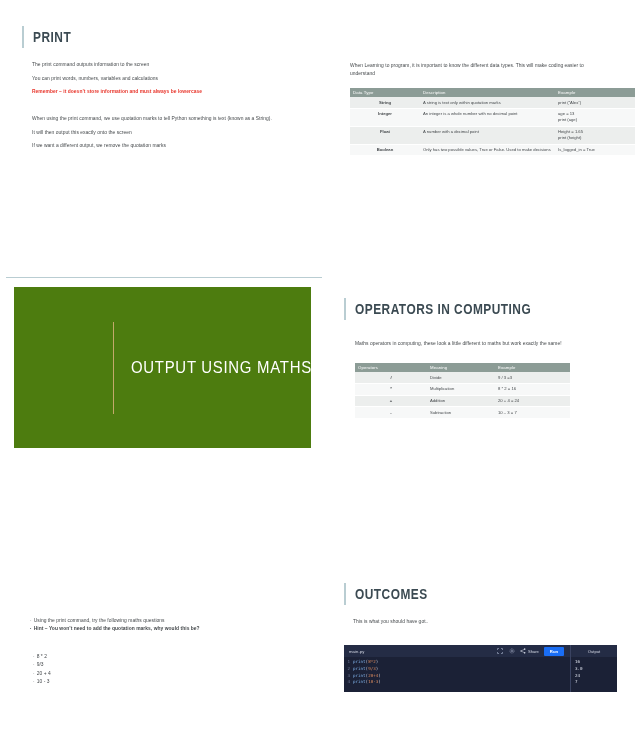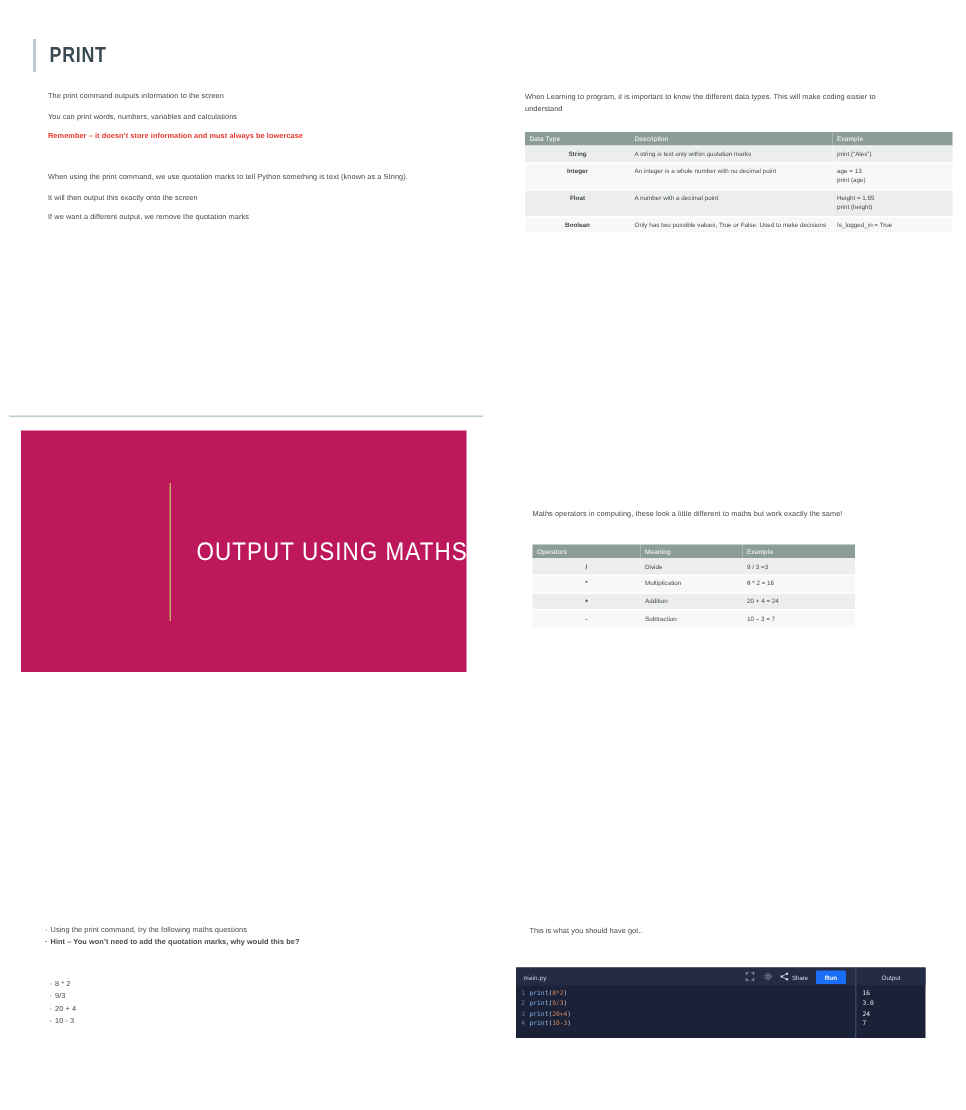--- a/index.html
+++ b/index.html
@@ -93,21 +93,21 @@
 
   
   .divider {
     position: absolute;
     height: 1px;
     background: #b9cdd2;
   }
 
   
   .blue-slide {
-    background: #be185d;
+    background: #4d7c0f;
     display: flex;
     align-items: center;
     text-align: right;
   }
   .blue-accent {
     width: 1px;
     background: #c3a96a;
     height: 92px;
     margin-left: 99px;
     flex: 0 0 auto;
@@ -315,20 +315,24 @@
 
   <div class="divider" style="left:6px; top:277px; width:316px;"></div>
 
   <div class="slide blue-slide" style="left:14px; top:287px; width:297px; height:161px;">
     <div class="blue-accent"></div>
     <div class="blue-title">OUTPUT USING MATHS</div>
   </div>
 
   <div class="slide" style="left:322px; top:270px; width:322px; height:270px;">
 
+    <div class="title-row" style="position:absolute; left:22px; top:28px;">
+      <div class="title-bar"></div>
+      <div class="slide-title">OPERATORS IN COMPUTING</div>
+    </div>
 
     <div class="body-text" style="position:absolute; left:33px; top:70px; width:248px;">Maths operators in computing, these look a little different to maths but work exactly the same!</div>
 
     <table class="data-table" style="position:absolute; left:33px; top:93px; width:215px;">
       <thead>
         <tr>
           <th style="width:72px;">Operators</th>
           <th style="width:68px;">Meaning</th>
           <th style="width:75px;">Example</th>
         </tr>
@@ -369,20 +373,24 @@
     <div class="bullet-list" style="position:absolute; left:33px; top:113px; width:200px;">
       <div class="bullet">8 * 2</div>
       <div class="bullet">9/3</div>
       <div class="bullet">20 + 4</div>
       <div class="bullet">10 - 3</div>
     </div>
   </div>
 
   <div class="slide" style="left:322px; top:540px; width:322px; height:200px;">
 
+    <div class="title-row" style="position:absolute; left:22px; top:43px;">
+      <div class="title-bar"></div>
+      <div class="slide-title">OUTCOMES</div>
+    </div>
 
     <div class="body-text" style="position:absolute; left:31px; top:78px; width:250px;">This is what you should have got..</div>
 
     <div class="editor" style="left:22px; top:105px; width:273px; height:47px;">
 
       <div class="editor-top">
         <div class="editor-filename">main.py</div>
         <div class="editor-top-spacer"></div>
 
         <div class="tool-icon">

